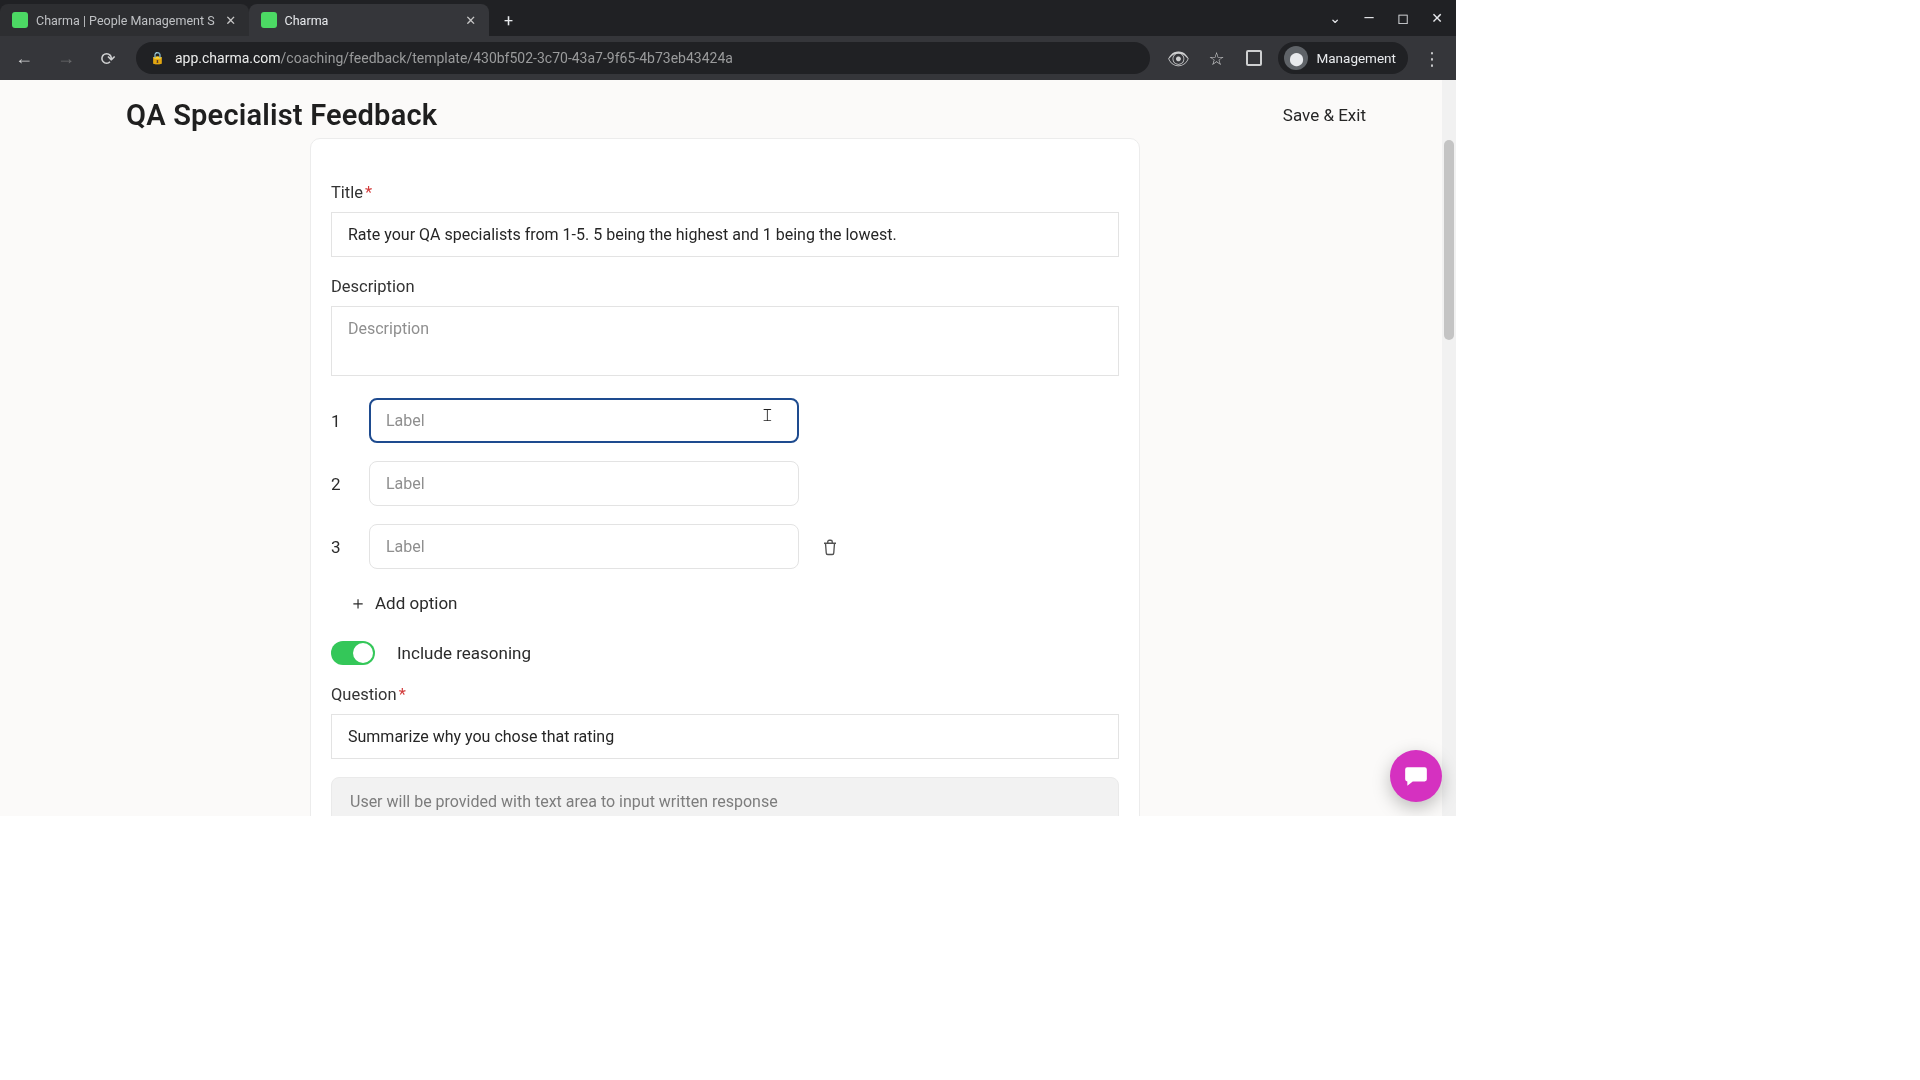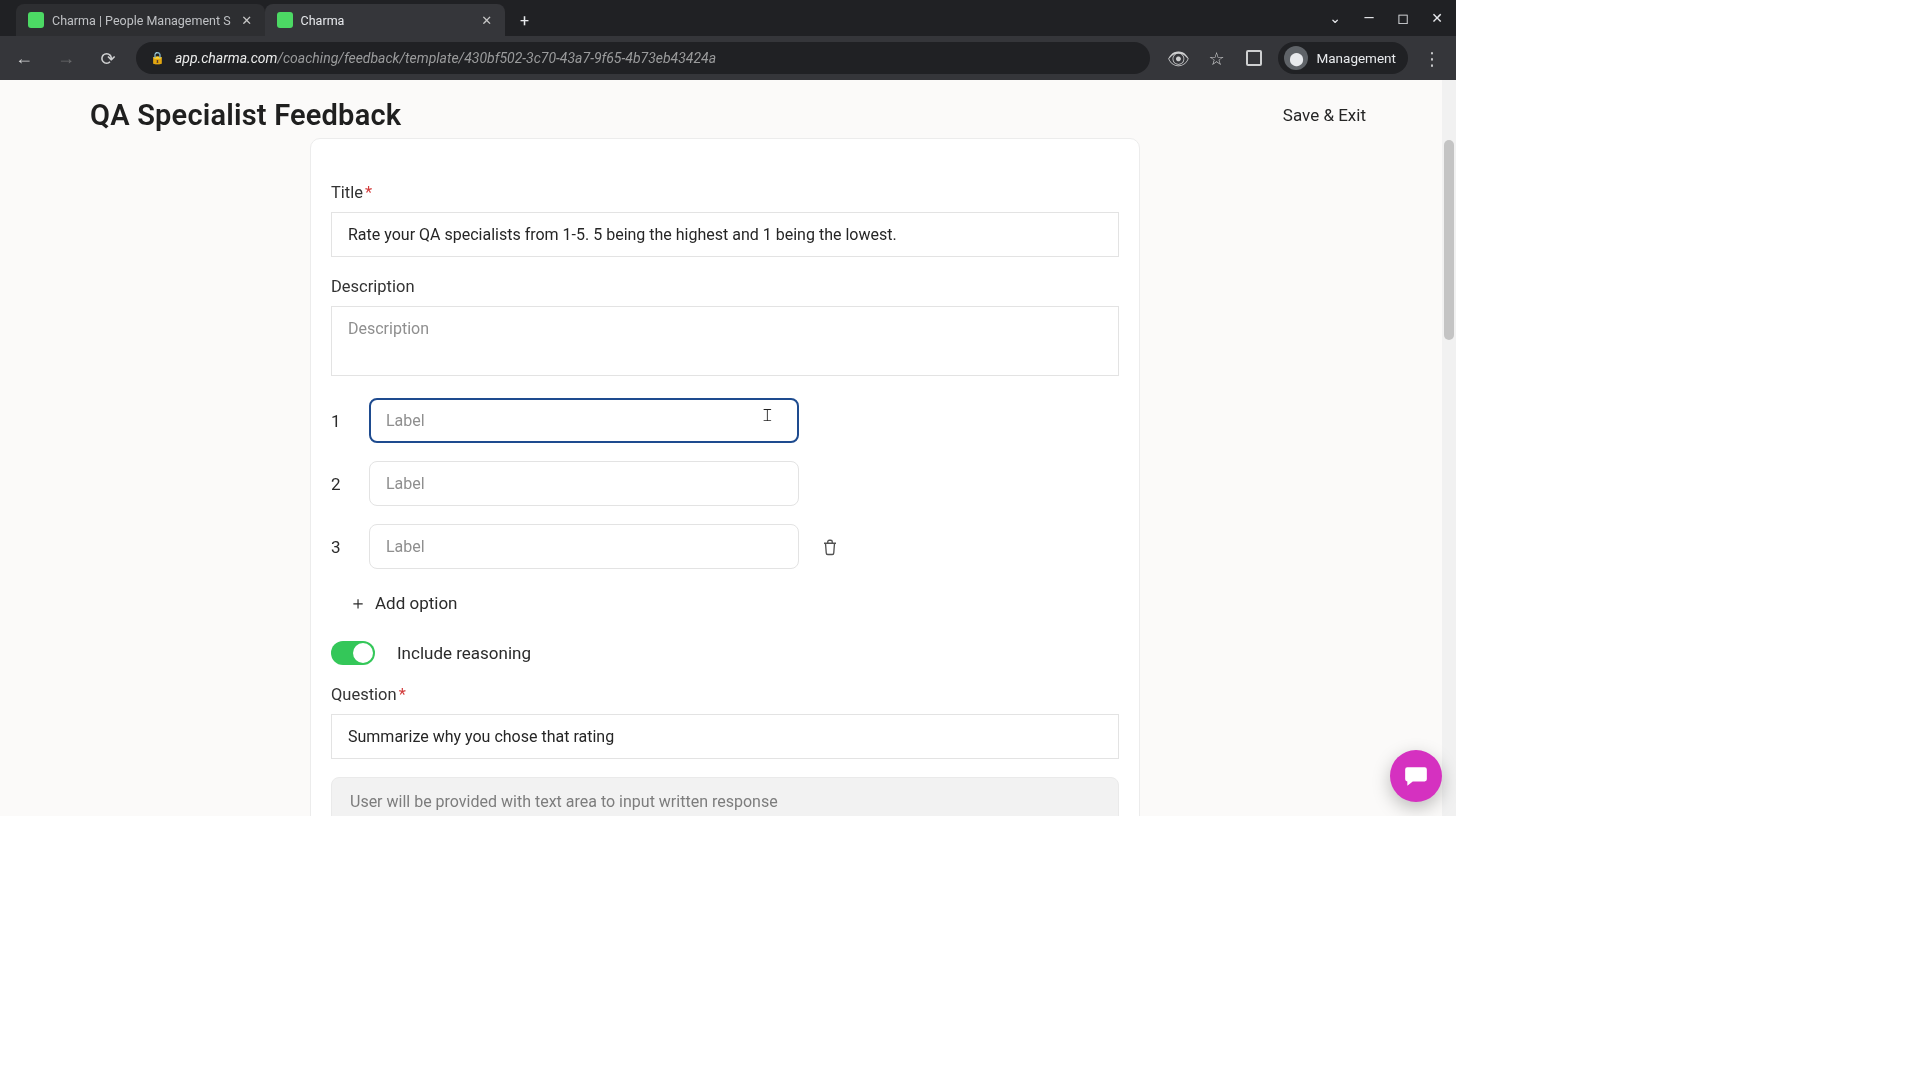--- a/index.html
+++ b/index.html
@@ -11,21 +11,21 @@
     overflow: hidden;
     position: relative;
   }
 
   
   .browser-chrome { background: #202124; }
   .tab-strip {
     display: flex;
     align-items: flex-end;
     height: 36px;
-    padding-left: 16px;
+    padding-left: 0;
     background: #202124;
   }
   .tab {
     display: flex;
     align-items: center;
     gap: 8px;
     height: 32px;
     padding: 0 10px 0 12px;
     font-size: 12.5px;
     color: #e8eaed;
@@ -93,21 +93,21 @@
     gap: 10px;
     background: #202124;
     border-radius: 20px;
     height: 32px;
     padding: 0 14px;
     color: #d2d3d4;
     font-size: 14px;
     overflow: hidden;
   }
   .url-field .lock { font-size: 12px; color: #cfd0d1; }
-  .url-text { white-space: nowrap; overflow: hidden; font-style: italic; }
+  .url-text { white-space: nowrap; overflow: hidden; }
   .url-host { color: #eceded; }
   .url-path { color: #9a9b9c; }
   .addr-right {
     display: flex; align-items: center; gap: 10px;
   }
   .incognito-chip {
     display: flex; align-items: center; gap: 8px;
     background: #202124; border-radius: 18px;
     padding: 4px 12px 4px 6px;
     color: #e8eaed; font-size: 13.5px;
@@ -121,20 +121,21 @@
   .square-icon {
     width: 16px; height: 16px; border: 2px solid #cfd0d1; border-radius: 2px;
   }
 
   
   .page {
     background: #fbfaf9;
     height: calc(816px - 80px);
     position: relative;
     overflow: hidden;
+    padding-left: 36px;
   }
   .page-header {
     display: flex;
     align-items: center;
     justify-content: space-between;
     padding: 18px 90px 12px 90px;
     background: #fbfaf9;
   }
   .page-title {
     font-size: 29px;

